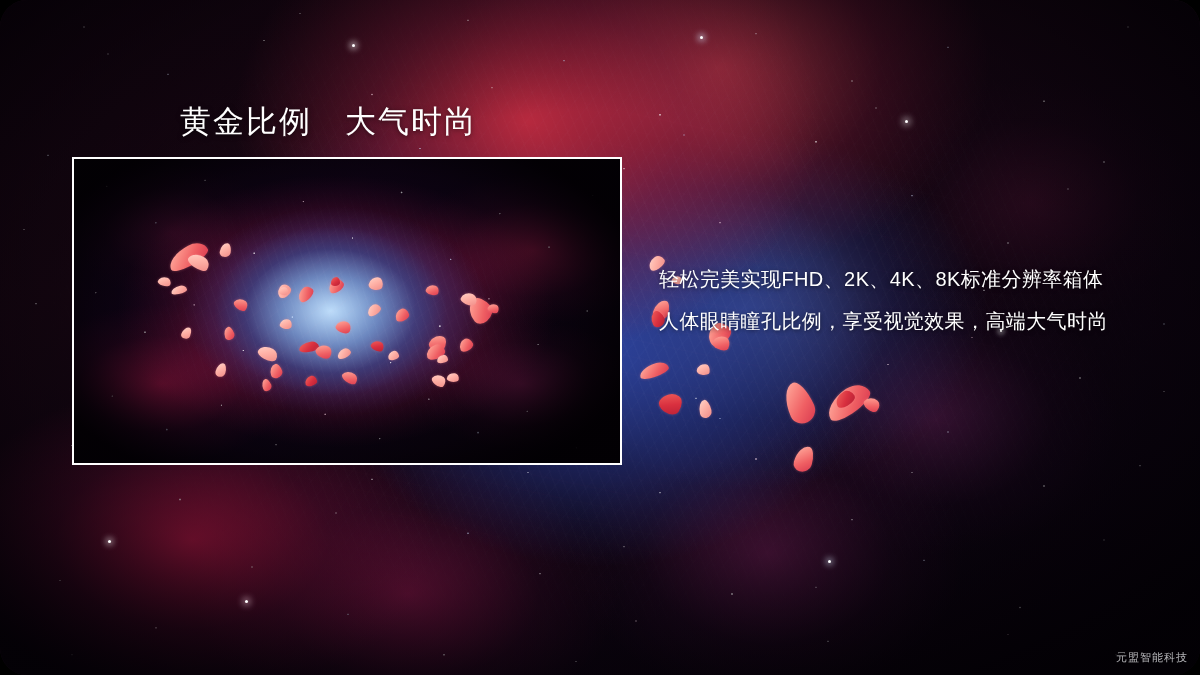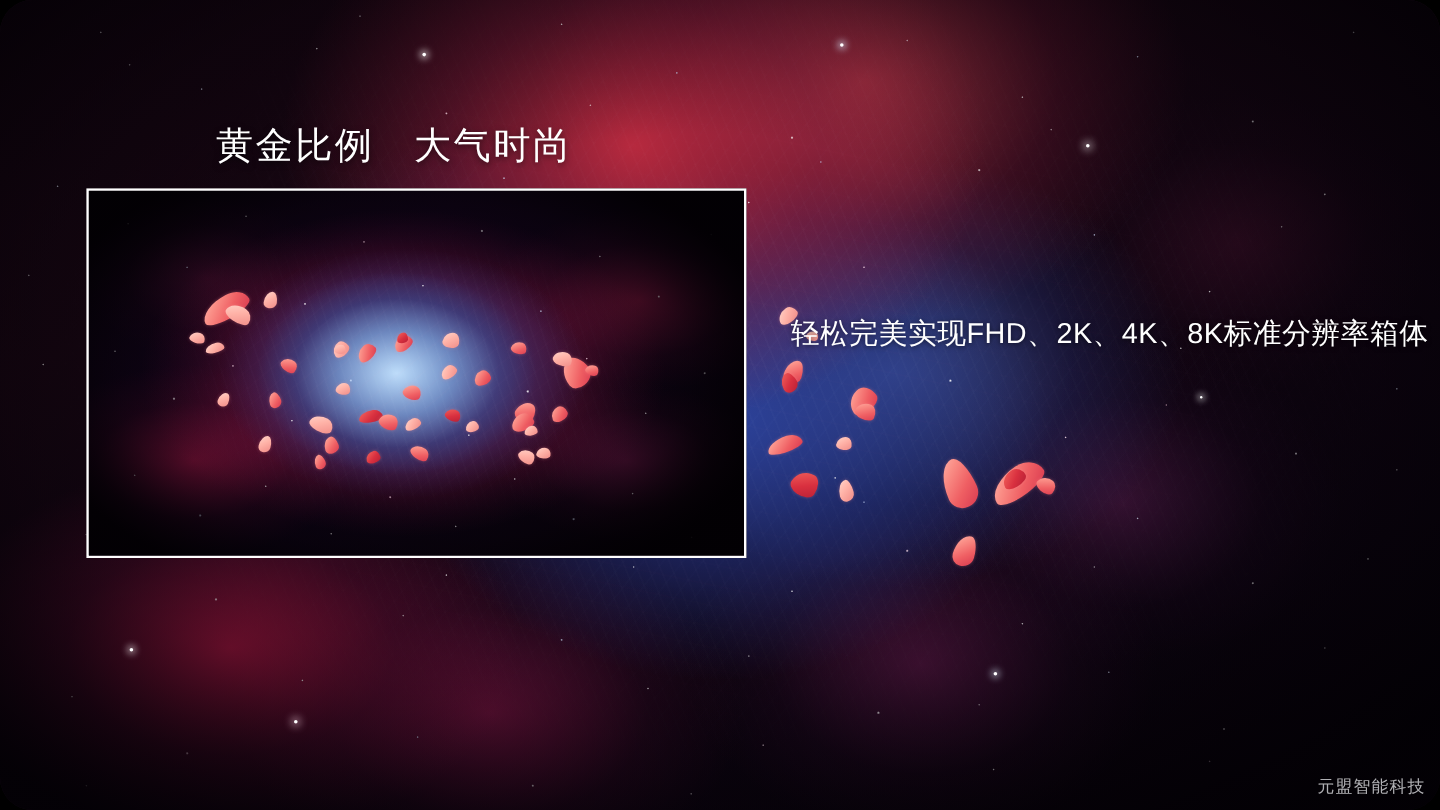--- a/index.html
+++ b/index.html
@@ -248,32 +248,32 @@
     background:linear-gradient(140deg,#f4675f 0%,#d9303f 55%,#b61f35 100%);
   }
 
   
   #body-text{
     position:absolute;left:659px;top:258px;
     width:520px;
   }
   #body-text .line{
     color:#ffffff;
-    font-size:24px;
+    font-size:20px;
     line-height:42px;
     letter-spacing:.4px;
     white-space:pre;
     text-shadow:0 1px 4px rgba(0,0,0,.6);
   }
 
   
   #watermark{
     position:absolute;right:12px;bottom:10px;
     color:rgba(225,225,230,0.78);
-    font-size:14px;
+    font-size:11px;
     letter-spacing:1px;
     white-space:pre;
   }
 </style>
 </head>
 <body>
 
 <div id="slide">
 
   <div class="bg-layer bg-base"></div>
@@ -353,17 +353,18 @@
   <div class="petal pale" style="left:699px;top:400px;width:12px;height:18px;transform:rotate(-14deg);"></div>
   <div class="petal" style="left:786px;top:382px;width:26px;height:42px;transform:rotate(-24deg);border-radius:60% 40% 50% 50% / 72% 68% 32% 28%;"></div>
   <div class="petal" style="left:824px;top:390px;width:48px;height:24px;transform:rotate(-34deg);"></div>
   <div class="petal deep" style="left:835px;top:392px;width:20px;height:14px;transform:rotate(-30deg);"></div>
   <div class="petal" style="left:864px;top:398px;width:16px;height:13px;transform:rotate(40deg);"></div>
   <div class="petal" style="left:795px;top:446px;width:18px;height:26px;transform:rotate(16deg);"></div>
   <div class="petal pale" style="left:672px;top:276px;width:10px;height:8px;transform:rotate(20deg);"></div>
 
   <div id="body-text">
     <div class="line">轻松完美实现FHD、2K、4K、8K标准分辨率箱体</div>
+    <div class="line">人体眼睛瞳孔比例，享受视觉效果，高端大气时尚</div>
   </div>
 
   <div id="watermark">元盟智能科技</div>
 
 </div>
 
 </body></html>

